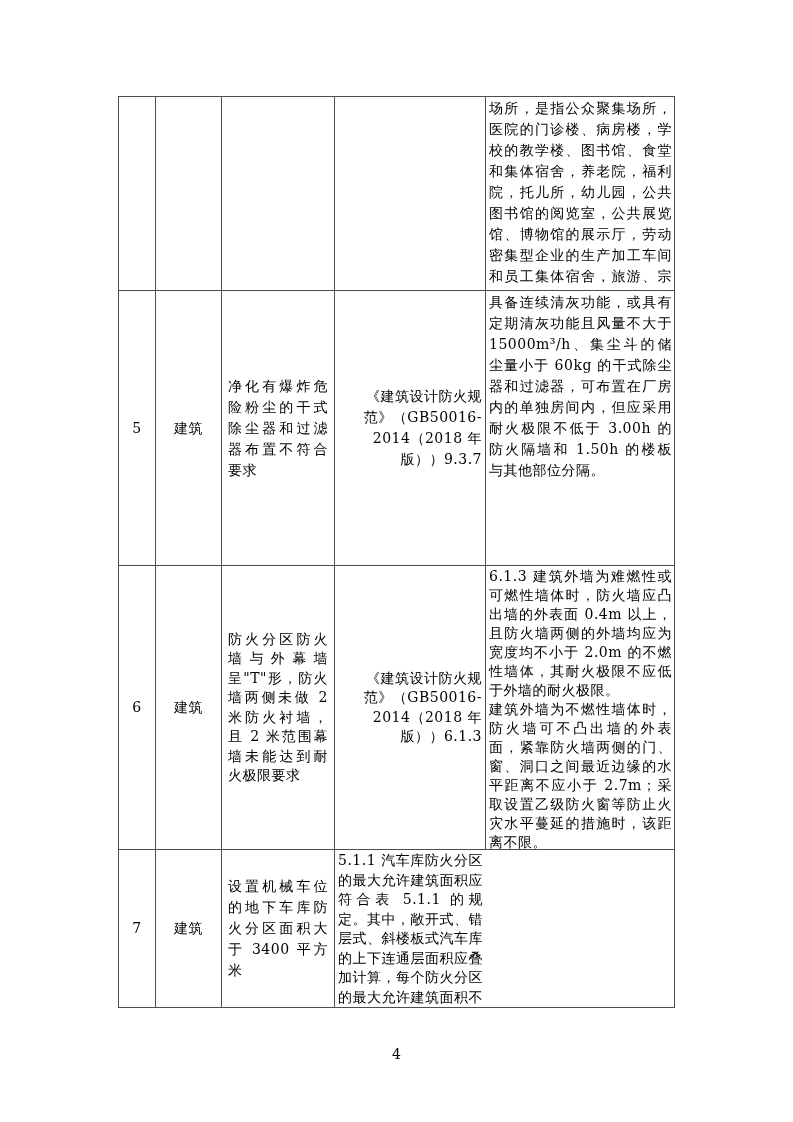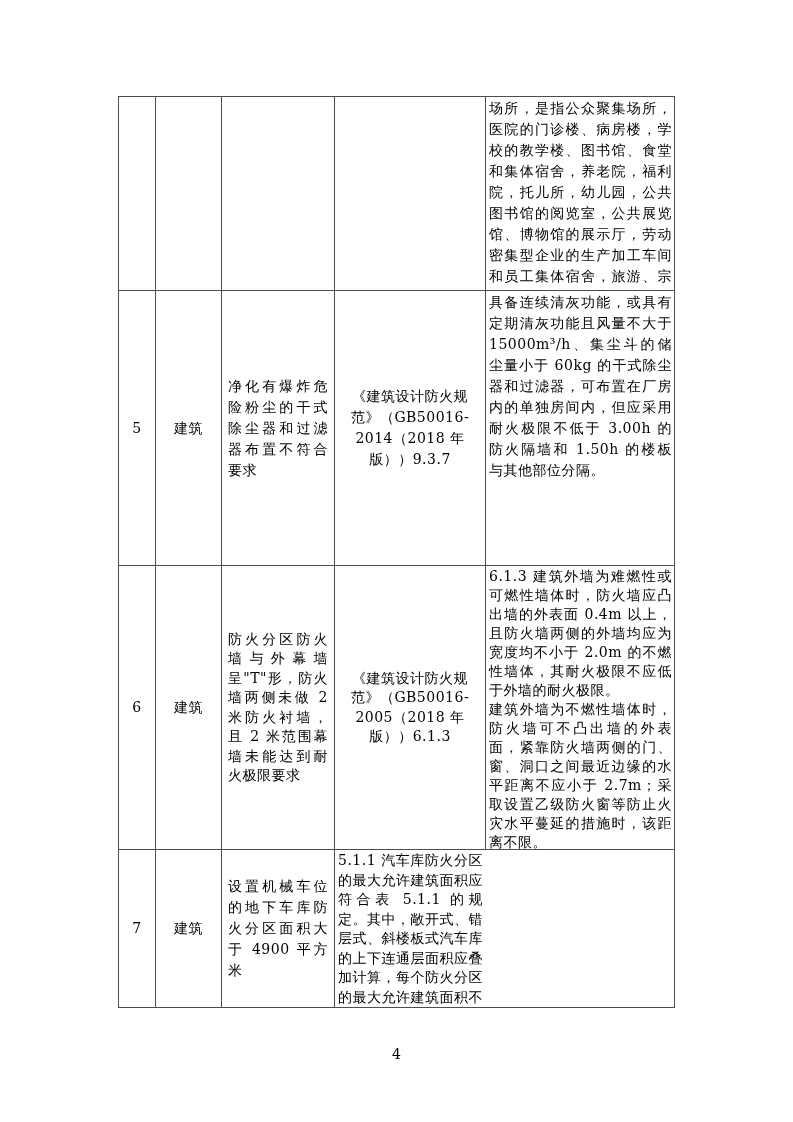--- a/index.html
+++ b/index.html
@@ -51,21 +51,21 @@
   .c-problem {
     display: flex;
     align-items: center;
     padding: 0 6px;
     text-align: justify;
   }
   .c-basis {
     display: flex;
     align-items: center;
     padding: 0 3px;
-    text-align: center;
+    text-align: right;
   }
   .c-detail {
     padding: 1px 2px 0 3px;
     text-align: justify;
   }
   .c-detail p { margin: 0; }
   .r2 .c-problem, .r2 .c-basis { line-height: 19.5px; }
   .r2 .c-detail { line-height: 19px; }
   .r3 .c-detail { line-height: 19.5px; }
   .page-number {
@@ -101,31 +101,31 @@
       <div class="cell c-basis">《建筑设计防火规范》（GB50016-2014（2018 年版））9.3.7</div>
       <div class="cell c-detail">
         <p>具备连续清灰功能，或具有定期清灰功能且风量不大于 15000m³/h、集尘斗的储尘量小于 60kg 的干式除尘器和过滤器，可布置在厂房内的单独房间内，但应采用耐火极限不低于 3.00h 的防火隔墙和 1.50h 的楼板与其他部位分隔。</p>
       </div>
     </div>
 
     <div class="row r2">
       <div class="cell c-seq">6</div>
       <div class="cell c-category">建筑</div>
       <div class="cell c-problem">防火分区防火墙与外幕墙呈"T"形，防火墙两侧未做 2 米防火衬墙，且 2 米范围幕墙未能达到耐火极限要求</div>
-      <div class="cell c-basis">《建筑设计防火规范》（GB50016-2005（2018 年版））6.1.3</div>
+      <div class="cell c-basis">《建筑设计防火规范》（GB50016-2014（2018 年版））6.1.3</div>
       <div class="cell c-detail">
         <p>6.1.3 建筑外墙为难燃性或可燃性墙体时，防火墙应凸出墙的外表面 0.4m 以上，且防火墙两侧的外墙均应为宽度均不小于 2.0m 的不燃性墙体，其耐火极限不应低于外墙的耐火极限。</p>
         <p>建筑外墙为不燃性墙体时，防火墙可不凸出墙的外表面，紧靠防火墙两侧的门、窗、洞口之间最近边缘的水平距离不应小于 2.7m；采取设置乙级防火窗等防止火灾水平蔓延的措施时，该距离不限。</p>
       </div>
     </div>
 
     <div class="row r3">
       <div class="cell c-seq">7</div>
       <div class="cell c-category">建筑</div>
-      <div class="cell c-problem">设置机械车位的地下车库防火分区面积大于 4900 平方米</div>
+      <div class="cell c-problem">设置机械车位的地下车库防火分区面积大于 3400 平方米</div>
       <div class="cell c-detail">
         <p>5.1.1 汽车库防火分区的最大允许建筑面积应符合表 5.1.1 的规定。其中，敞开式、错层式、斜楼板式汽车库的上下连通层面积应叠加计算，每个防火分区的最大允许建筑面积不应大于表 5.1.1 规定的 2.0 倍；室内有</p>
       </div>
     </div>
 
   </div>
 
   <div class="page-number">4</div>
 
 </div>

